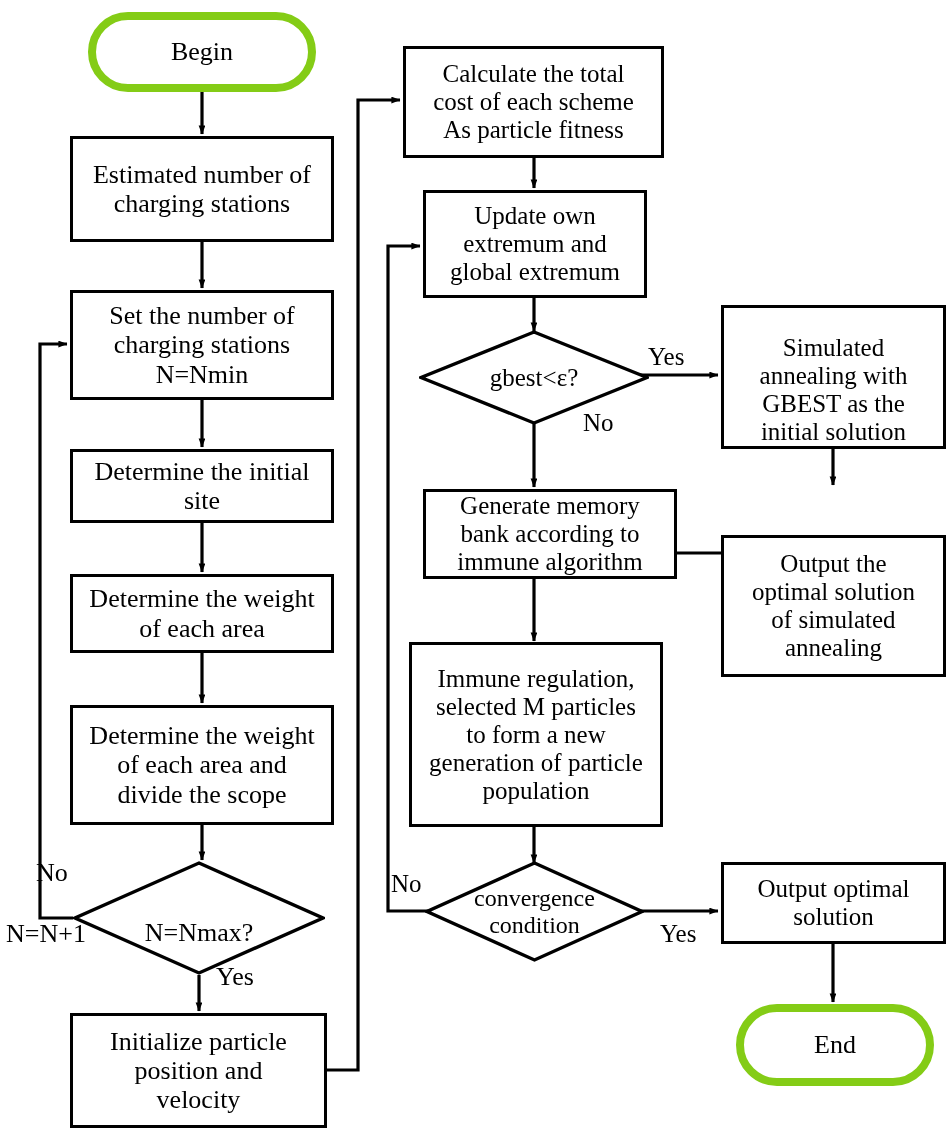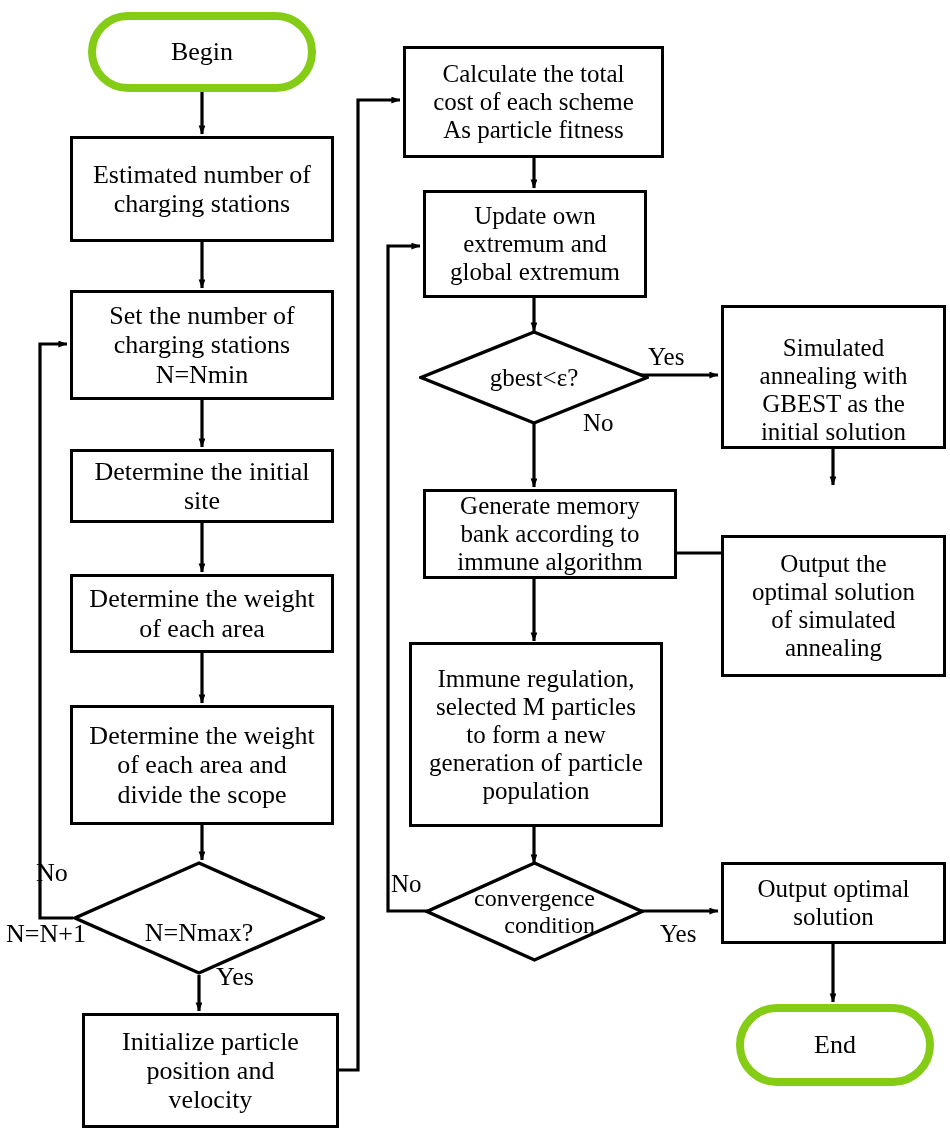--- a/index.html
+++ b/index.html
@@ -10,21 +10,21 @@
   .node{position:absolute;box-sizing:border-box;display:flex;align-items:center;
         justify-content:center;text-align:center;background:#fff;z-index:2;}
   .rect{border:3px solid #000;}
   .term{border:8px solid #84cc16;border-radius:60px;}
   .node .txt{display:block;line-height:1.12;padding:0 4px;}
 
   
   .diamond{position:absolute;z-index:2;}
   .diamond svg{position:absolute;left:0;top:0;}
   .diamond .dlabel{position:absolute;left:0;top:0;width:100%;height:100%;
-        display:flex;align-items:center;justify-content:center;text-align:right;
+        display:flex;align-items:center;justify-content:center;text-align:center;
         line-height:1.12;}
 
   .edgelabel{position:absolute;z-index:3;background:transparent;white-space:nowrap;}
 
   .f26{font-size:26px;}
   .f25{font-size:25px;}
   .f24{font-size:24px;}
 </style>
 </head>
 <body>
@@ -94,21 +94,21 @@
     <span class="txt">Determine the weight<br>of each area and<br>divide the scope</span>
   </div>
 
   <div class="diamond" style="left:73px;top:861px;width:252px;height:114px;">
     <svg width="252" height="114" viewBox="0 0 252 114">
       <polygon points="126,2 250,57 126,112 2,57" fill="#fff" stroke="#000" stroke-width="3.4"></polygon>
     </svg>
     <div class="dlabel f26"><br>      N=Nmax?<br>    </div>
   </div>
 
-  <div class="node rect f26" style="left:70px;top:1013px;width:257px;height:115px;margin-left:12px;">
+  <div class="node rect f26" style="left:70px;top:1013px;width:257px;height:115px;">
     <span class="txt">Initialize particle<br>position and<br>velocity</span>
   </div>
 
   <div class="node rect f25" style="left:403px;top:46px;width:261px;height:112px;">
     <span class="txt">Calculate the total<br>cost of each scheme<br>As particle fitness</span>
   </div>
 
   <div class="node rect f25" style="left:423px;top:190px;width:224px;height:108px;">
     <span class="txt">Update  own<br>extremum and<br>global extremum</span>
   </div>

